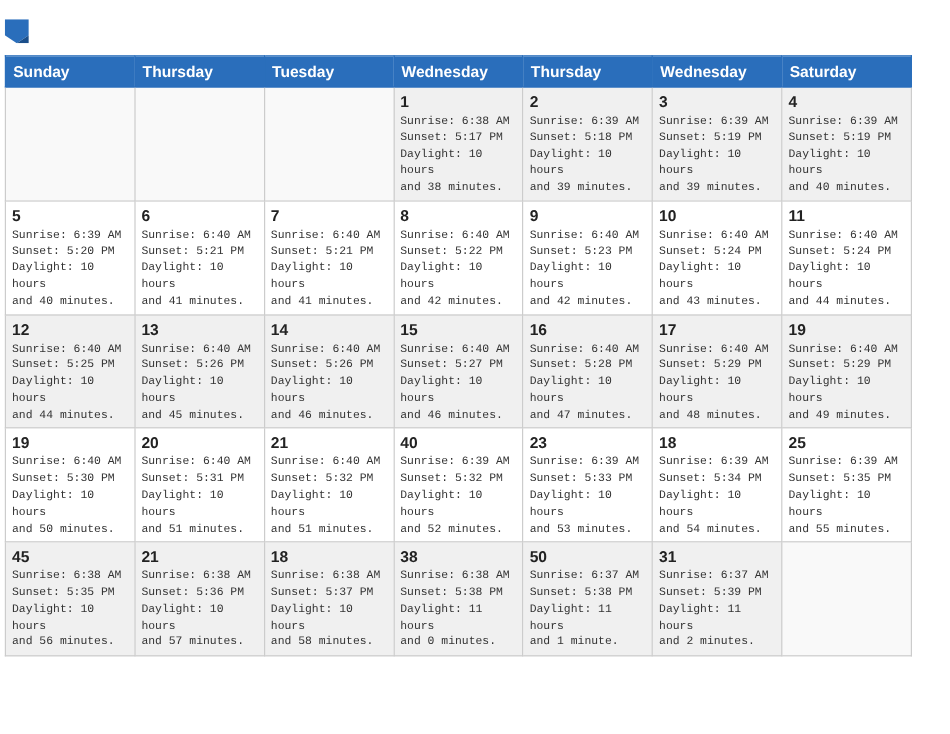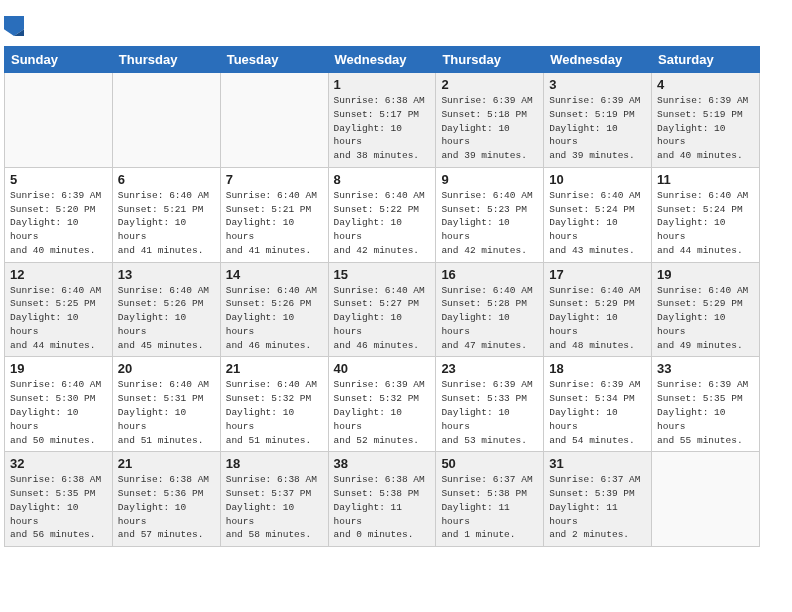--- a/index.html
+++ b/index.html
@@ -304,30 +304,30 @@
 and 53 minutes.</div>
           </td>
           <td>
             <div class="day-num">18</div>
             <div class="day-info" style="white-space: pre-line;">Sunrise: 6:39 AM
 Sunset: 5:34 PM
 Daylight: 10 hours
 and 54 minutes.</div>
           </td>
           <td>
-            <div class="day-num">33</div>
+            <div class="day-num">25</div>
             <div class="day-info" style="white-space: pre-line;">Sunrise: 6:39 AM
 Sunset: 5:35 PM
 Daylight: 10 hours
 and 55 minutes.</div>
           </td>
         </tr>
         <tr>
           <td class="shaded">
-            <div class="day-num">32</div>
+            <div class="day-num">45</div>
             <div class="day-info" style="white-space: pre-line;">Sunrise: 6:38 AM
 Sunset: 5:35 PM
 Daylight: 10 hours
 and 56 minutes.</div>
           </td>
           <td class="shaded">
             <div class="day-num">21</div>
             <div class="day-info" style="white-space: pre-line;">Sunrise: 6:38 AM
 Sunset: 5:36 PM
 Daylight: 10 hours

